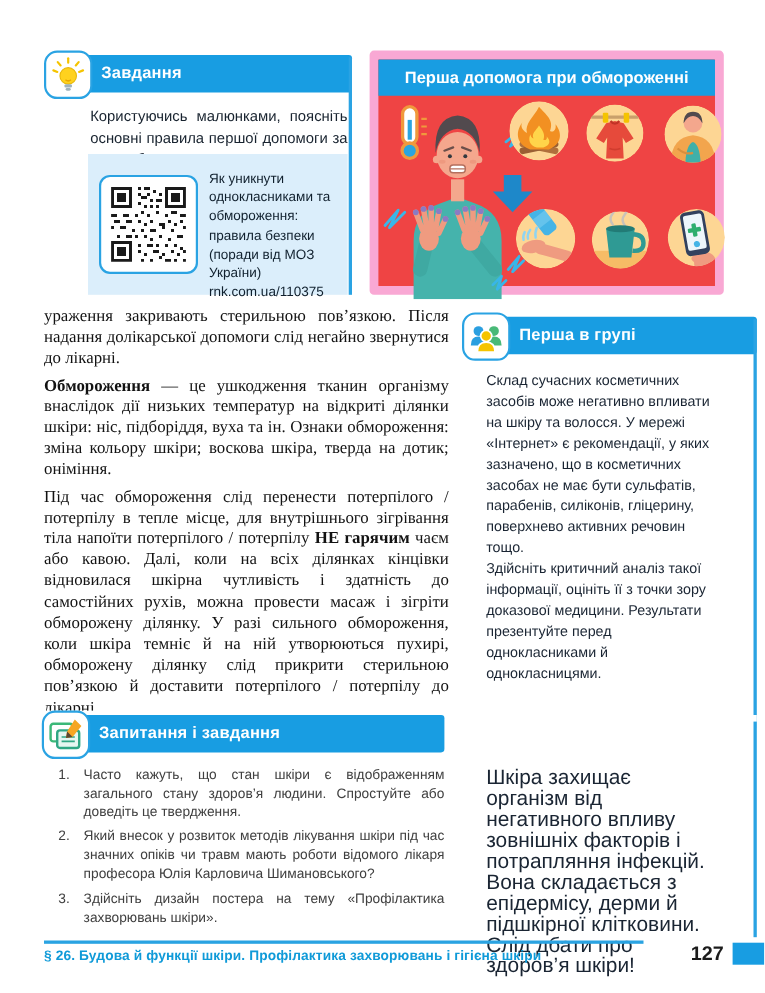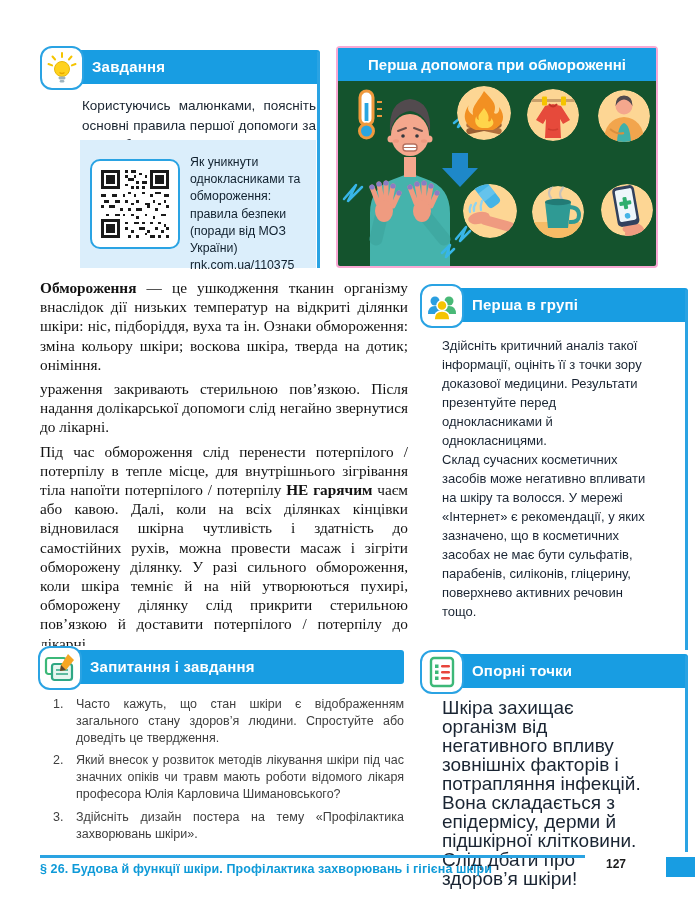--- a/index.html
+++ b/index.html
@@ -23,22 +23,22 @@
   .task-text { position:absolute; left:42px; top:50px; width:234px; font-size:13.5px;
                line-height:19.5px; text-align:justify; color:#18232f; }
   .qr-panel { position:absolute; left:40px; top:94px; width:236px; height:128px; background:#dbeefb; }
   .qr-frame { position:absolute; left:10px; top:19px; width:90px; height:90px; background:#fff;
               border:2.5px solid #2aa3e3; border-radius:10px; display:flex; align-items:center; justify-content:center; }
   .qr-caption { position:absolute; left:110px; top:14px; width:122px; font-size:12.3px;
                 line-height:17.2px; color:#10202e; }
   .qr-link { display:block; }
 
   
-  .fa-box { left:336px; top:46px; width:322px; height:222px; border:2px solid #f9a8d4;
-            border-radius:4px; background:#14532d; }
+  .fa-box { left:336px; top:46px; width:322px; height:222px; border:8px solid #f9a8d4;
+            border-radius:4px; background:#ef4444; }
   .fa-head { height:33px; background:#189de2; color:#fff; text-align:center; font-weight:bold;
              font-size:15px; line-height:33px; border-radius:1px 1px 0 0; }
   .fa-art { position:relative; width:318px; height:185px; }
   .fa-art svg { display:block; }
 
   
   .main-text { position:absolute; left:40px; top:278px; width:368px;
                font-family:"Liberation Serif", serif; font-size:15.3px; line-height:19.2px;
                text-align:justify; color:#121212; }
   .main-text p { margin-bottom:5px; }
@@ -56,22 +56,22 @@
   .questions-box { left:38px; top:646px; width:366px; height:205px; }
   .q-list { position:absolute; left:0; top:50px; width:100%; list-style:none; counter-reset:q; }
   .q-list li { position:relative; counter-increment:q; padding-left:38px; margin-bottom:6px;
                font-size:12.5px; line-height:16.8px; text-align:justify; color:#404040; }
   .q-list li::before { content:counter(q) "."; position:absolute; left:15px; }
 
   
   .footer-rule { position:absolute; left:40px; top:855px; width:545px; height:2.5px; background:#2aa3e2; }
   .footer-title { position:absolute; left:40px; top:862px; font-size:12.5px; font-weight:bold;
                   color:#0f9ad8; letter-spacing:.1px; }
-  .page-number { position:absolute; left:606px; top:857px; width:52px; 
-                 font-size:12px; font-weight:bold; color:#1b1b1b; }
+  .page-number { position:absolute; left:606px; top:857px; width:52px; text-align:right;
+                 font-size:18px; font-weight:bold; color:#1b1b1b; }
   .page-tab { position:absolute; left:666px; top:857px; width:29px; height:20px; background:#189de2; }
 </style>
 </head>
 <body>
 
 <div class="page">
 
   <section class="box task-box">
     <div class="box-head">
       <div class="hbar">Завдання</div>
@@ -258,42 +258,42 @@
             <rect x="-6" y="-6" width="12" height="4" rx="1" fill="#2fae6e"></rect>
             <rect x="-2" y="-10" width="4" height="12" rx="1" fill="#2fae6e"></rect>
             <circle cx="0" cy="9" r="2.8" fill="#45b4e6"></circle>
           </g>
         </g>
       </svg>
     </div>
   </section>
 
   <div class="main-text">
+    <p><span>ураження закривають стерильною пов’язкою. Після надання долікарської допомоги слід негайно звернутися до лікарні.</span></p>
     <p><span class="bold">Обмороження</span><span> — це ушкодження тканин організму внаслідок дії низьких температур на відкриті ділянки шкіри: ніс, підборіддя, вуха та ін. Ознаки обмороження: зміна кольору шкіри; воскова шкіра, тверда на дотик; оніміння.</span></p>
-    <p><span>ураження закривають стерильною пов’язкою. Після надання долікарської допомоги слід негайно звернутися до лікарні.</span></p>
     <p><span>Під час обмороження слід перенести потерпілого / потерпілу в тепле місце, для внутрішнього зігрівання тіла напоїти потерпілого / потерпілу </span><span class="bold">НЕ гарячим</span><span> чаєм або кавою. Далі, коли на всіх ділянках кінцівки відновилася шкірна чутливість і здатність до самостійних рухів, можна провести масаж і зігріти обморожену ділянку. У разі сильного обмороження, коли шкіра темніє й на ній утворюються пухирі, обморожену ділянку слід прикрити стерильною пов’язкою й доставити потерпілого / потерпілу до лікарні.</span></p>
   </div>
 
   <section class="box group-box">
     <div class="box-head">
       <div class="hbar">Перша в групі</div>
       <div class="icon-tile">
         <svg width="34" height="34" viewBox="0 0 34 34">
           <circle cx="10" cy="12" r="4.5" fill="#2b9fe0"></circle>
           <path d="M3 25 Q3 17 10 17 Q17 17 17 25 Z" fill="#2b9fe0"></path>
           <circle cx="24" cy="12" r="4.5" fill="#49b977"></circle>
           <path d="M17 25 Q17 17 24 17 Q31 17 31 25 Z" fill="#49b977"></path>
           <circle cx="17" cy="16.5" r="5" fill="#f5c400" stroke="#fff" stroke-width="1.5"></circle>
           <path d="M9 31 Q9 22 17 22 Q25 22 25 31 Z" fill="#f5c400" stroke="#fff" stroke-width="1.5"></path>
         </svg>
       </div>
     </div>
     <div class="group-text">
+      <p>Склад сучасних косметичних засобів може негативно впливати на шкіру та волосся. У мережі «Інтернет» є рекомендації, у яких зазначено, що в косметичних засобах не має бути сульфатів, парабенів, силіконів, гліцерину, поверхнево активних речовин тощо.</p>
       <p>Здійсніть критичний аналіз такої інформації, оцініть її з точки зору доказової медицини. Результати презентуйте перед однокласниками й однокласницями.</p>
-      <p>Склад сучасних косметичних засобів може негативно впливати на шкіру та волосся. У мережі «Інтернет» є рекомендації, у яких зазначено, що в косметичних засобах не має бути сульфатів, парабенів, силіконів, гліцерину, поверхнево активних речовин тощо.</p>
     </div>
     <div class="vline" style="top:6px;height:372px"></div>
   </section>
 
   <section class="box questions-box">
     <div class="box-head">
       <div class="hbar">Запитання і завдання</div>
       <div class="icon-tile">
         <svg width="34" height="34" viewBox="0 0 34 34">
           <rect x="3" y="7" width="20" height="16" rx="2.5" fill="#fff" stroke="#3cb878" stroke-width="2.2"></rect>
@@ -305,34 +305,20 @@
       </div>
     </div>
     <ol class="q-list">
       <li><span>Часто кажуть, що стан шкіри є відображенням загального стану здоров’я людини. Спростуйте або доведіть це твердження.</span></li>
       <li><span>Який внесок у розвиток методів лікування шкіри під час значних опіків чи травм мають роботи відомого лікаря професора Юлія Карловича Шимановського?</span></li>
       <li><span>Здійсніть дизайн постера на тему «Профілактика захворювань шкіри».</span></li>
     </ol>
   </section>
 
   <section class="box keypoints-box">
-    <div class="box-head">
-      <div class="hbar">Опорні точки</div>
-      <div class="icon-tile">
-        <svg width="34" height="34" viewBox="0 0 34 34">
-          <rect x="6" y="3" width="22" height="28" rx="3" fill="#fff" stroke="#3cb878" stroke-width="2.4"></rect>
-          <rect x="10" y="9.5" width="3.5" height="3.5" fill="#3cb878"></rect>
-            <rect x="16" y="10" width="9" height="2.6" rx="1.3" fill="#e8453c"></rect>
-          <rect x="10" y="15.5" width="3.5" height="3.5" fill="#3cb878"></rect>
-            <rect x="16" y="16" width="9" height="2.6" rx="1.3" fill="#e8453c"></rect>
-          <rect x="10" y="21.5" width="3.5" height="3.5" fill="#3cb878"></rect>
-            <rect x="16" y="22" width="9" height="2.6" rx="1.3" fill="#e8453c"></rect>
-        </svg>
-      </div>
-    </div>
     <p class="kp-text">Шкіра захищає організм від негативного впливу зовнішніх факторів і потрапляння інфекцій. Вона складається з епідермісу, дерми й підшкірної клітковини. Слід дбати про здоров’я шкіри!</p>
     <div class="vline" style="top:6px;height:196px"></div>
   </section>
 
   <div class="footer-rule"></div>
   <div class="footer-title">§ 26. Будова й функції шкіри. Профілактика захворювань і гігієна шкіри</div>
   <div class="page-number">127</div>
   <div class="page-tab"></div>
 
 </div>

